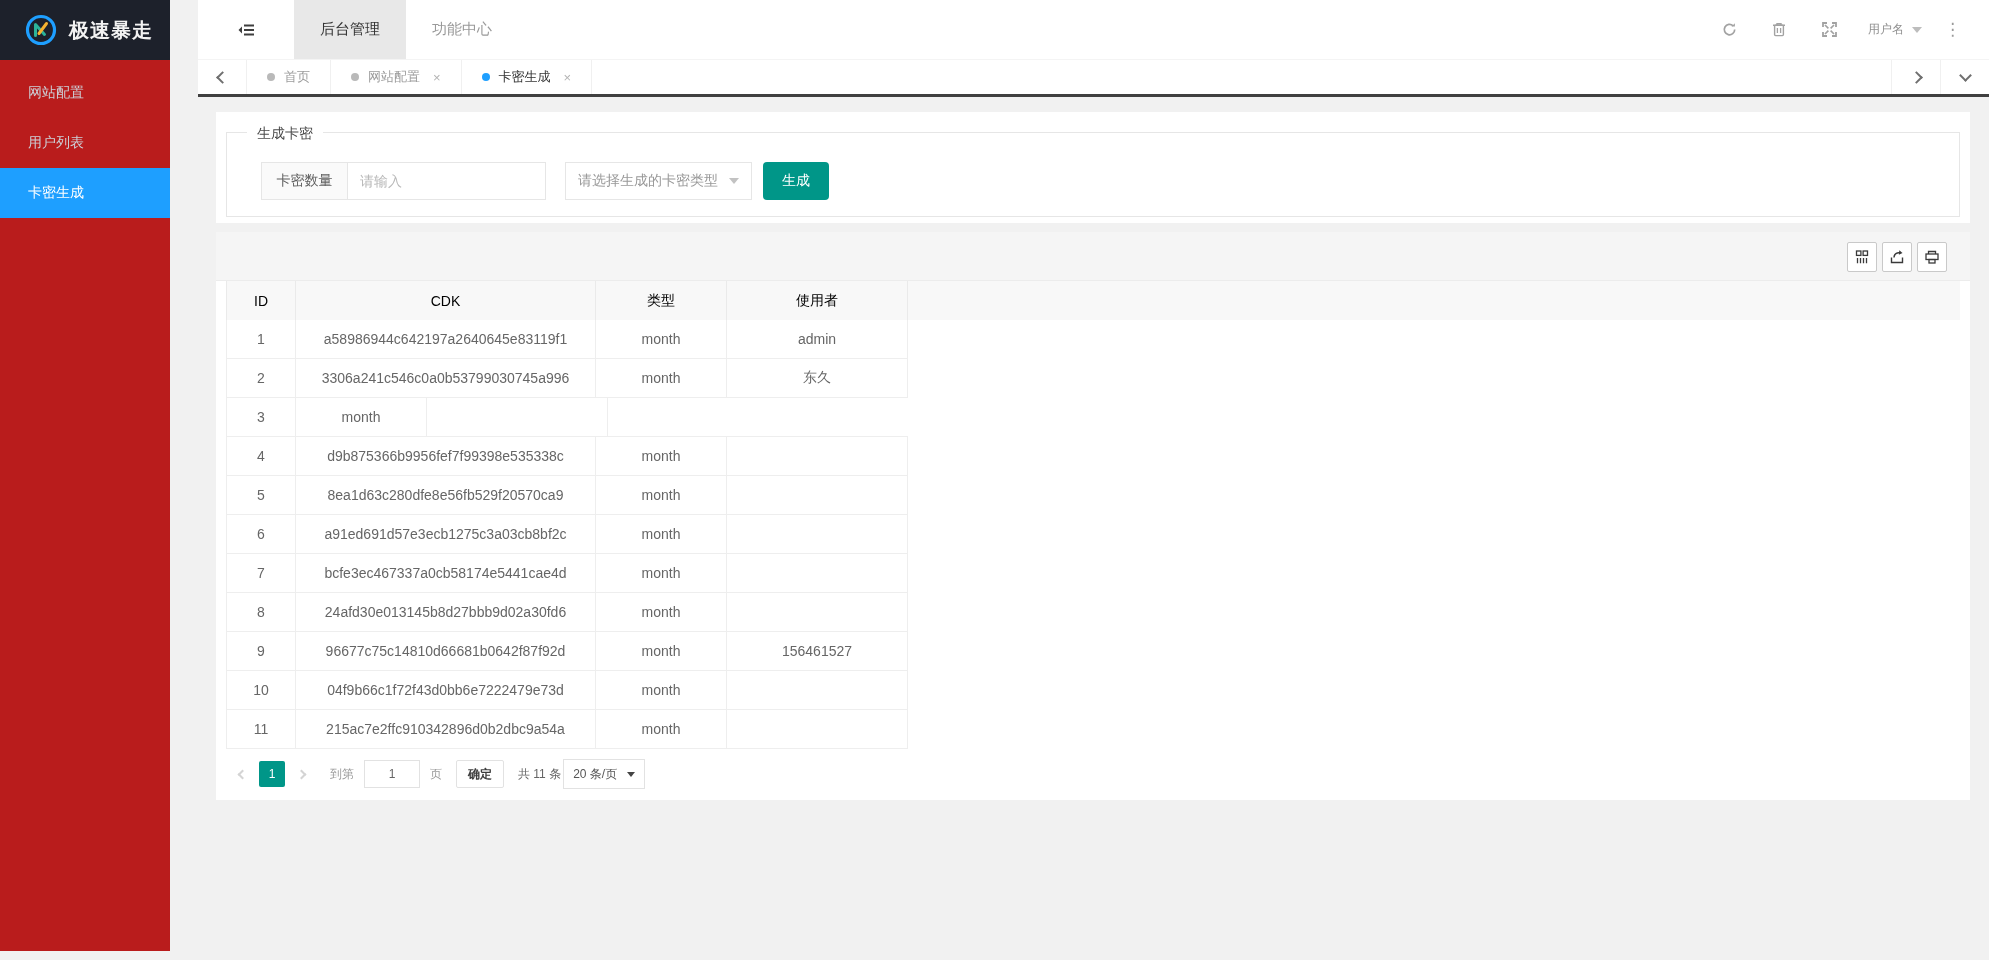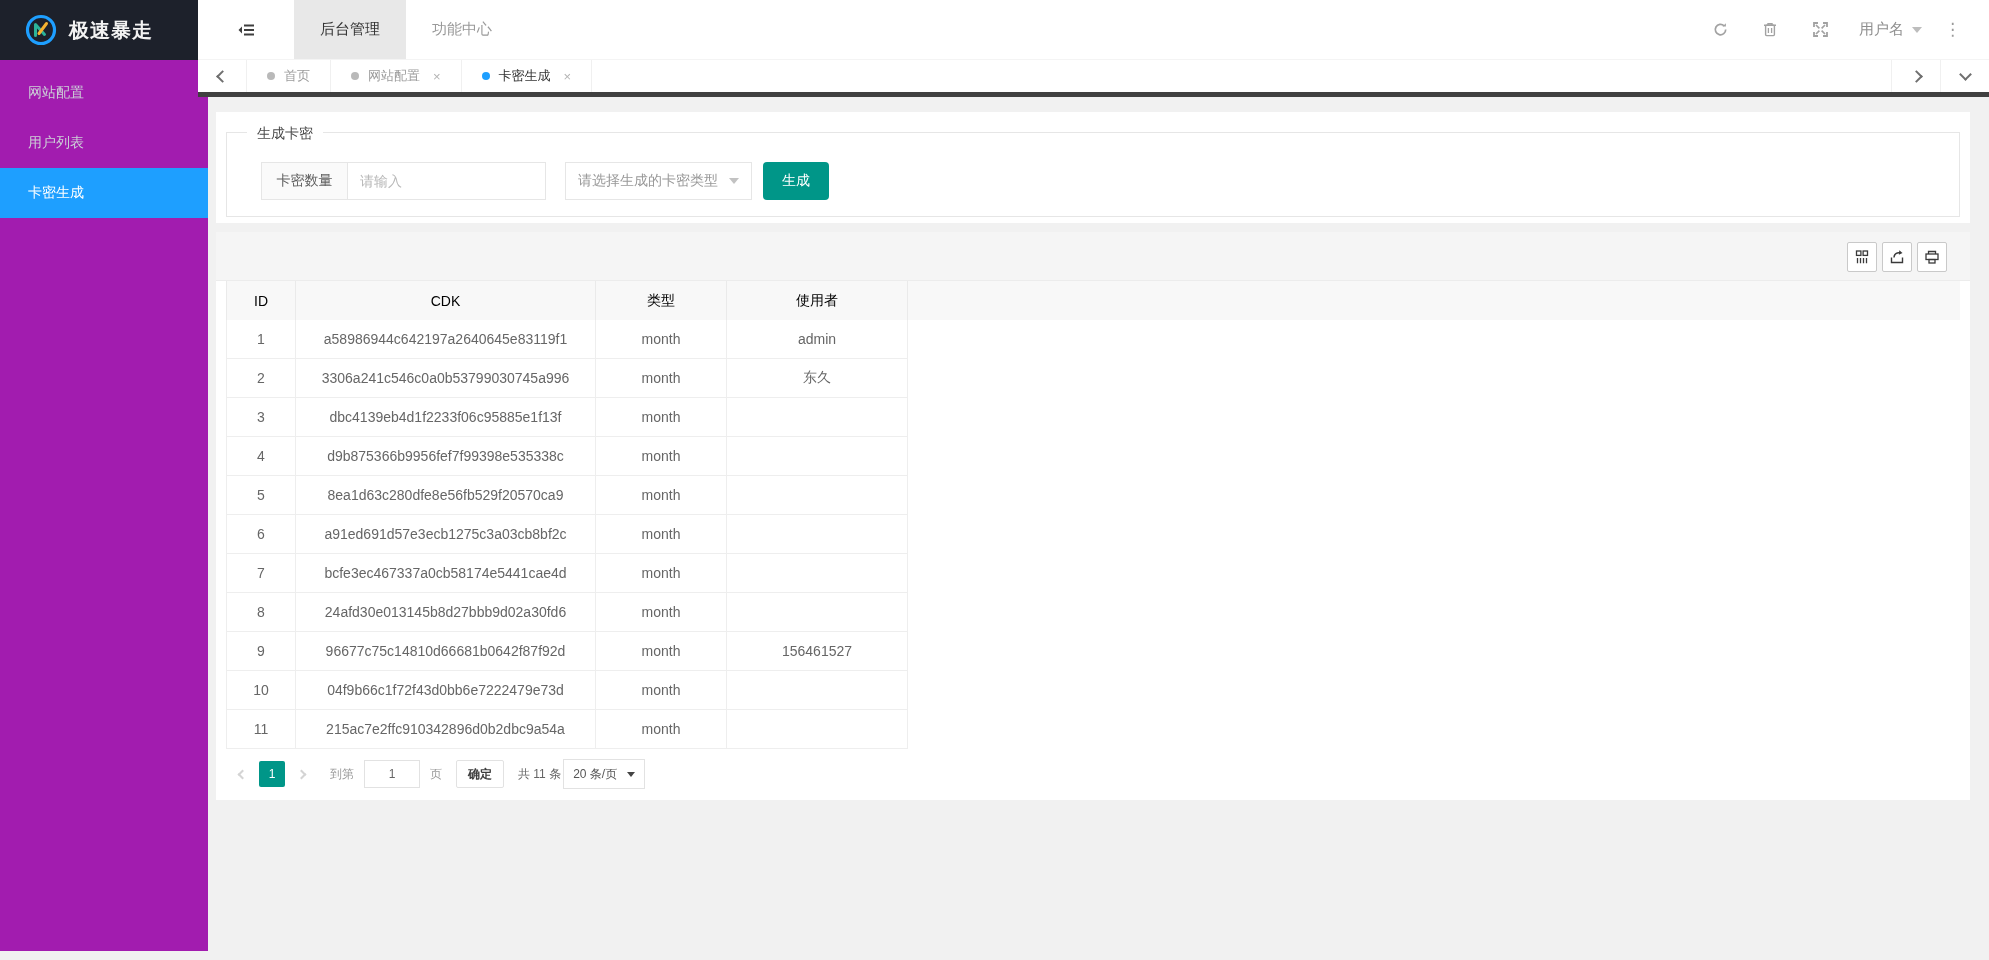--- a/index.html
+++ b/index.html
@@ -6,40 +6,40 @@
   html,body { width:1989px; height:960px; }
   body {
     position: relative;
     font-family: "Liberation Sans", "DejaVu Sans", sans-serif;
     background: #f1f1f1;
     overflow: hidden;
     color:#666;
   }
 
   
-  .side { position:absolute; left:0; top:0; bottom:9px; width:208px; background:#a21caf; }
+  .side { position:absolute; left:0; top:0; bottom:9px; width:170px; background:#b91c1c; }
   .logo { height:60px; background:#1d212b; display:flex; align-items:center; padding-left:24px; gap:11px; }
   .logo-title { color:#f2f2f2; font-size:20px; font-weight:bold; letter-spacing:1px; }
   .menu { padding-top:8px; }
   .menu-item { height:50px; display:flex; align-items:center; padding-left:28px; color:#ccd0d7; font-size:14px; cursor:pointer; }
   .menu-item.active { background:#1e9fff; color:#fff; }
 
   
   .navbar { position:absolute; left:198px; right:0; top:0; height:60px; background:#fff; border-bottom:1px solid #f4f4f4; display:flex; align-items:stretch; }
   .collapse-btn { width:96px; display:flex; align-items:center; justify-content:center; cursor:pointer; }
   .nav-tab { display:flex; align-items:center; padding:0 26px; font-size:15px; color:#9a9a9a; cursor:pointer; }
   .nav-tab.active { background:#e8e8e8; color:#333; }
   .nav-right { margin-left:auto; display:flex; align-items:center; padding-right:20px; }
   .nav-ic { width:50px; height:60px; display:flex; align-items:center; justify-content:center; cursor:pointer; }
-  .user-box { display:flex; align-items:center; gap:8px; padding:0 14px; color:#8f8f8f; font-size:15px; cursor:pointer; height:60px; }
+  .user-box { display:flex; align-items:center; gap:8px; padding:0 14px; color:#8f8f8f; font-size:12px; cursor:pointer; height:60px; }
   .caret-down { width:0; height:0; border-left:5px solid transparent; border-right:5px solid transparent; border-top:6px solid #bdbdbd; }
   .dots { font-size:17px; color:#9a9a9a; padding:0 8px; cursor:pointer; }
 
   
-  .tabstrip { position:absolute; left:198px; right:0; top:60px; height:37px; background:#fff; border-bottom:5px solid #404040; display:flex; align-items:stretch; }
+  .tabstrip { position:absolute; left:198px; right:0; top:60px; height:37px; background:#fff; border-bottom:3px solid #404040; display:flex; align-items:stretch; }
   .ts-back { width:49px; border-right:1px solid #f0f0f0; display:flex; align-items:center; justify-content:center; cursor:pointer; }
   .chev { width:9px; height:9px; border-left:2px solid #6f6f6f; border-bottom:2px solid #6f6f6f; transform:rotate(45deg); }
   .chev.right { transform:rotate(-135deg); }
   .chev.down { transform:rotate(-45deg); margin-top:-4px; }
   .ts-tab { display:flex; align-items:center; padding:0 20px; gap:9px; font-size:13px; color:#9c9c9c; border-right:1px solid #f0f0f0; cursor:pointer; }
   .ts-dot { width:8px; height:8px; border-radius:50%; background:#b9b9b9; }
   .ts-tab.active { color:#333; }
   .ts-tab.active .ts-dot { background:#1e9fff; }
   .ts-close { color:#b3b3b3; font-size:13px; margin-left:4px; cursor:pointer; }
   .ts-right { margin-left:auto; display:flex; }
@@ -244,21 +244,20 @@
         <div class="cells">
           <div class="cell c0">2</div>
           <div class="cell c1">3306a241c546c0a0b53799030745a996</div>
           <div class="cell c2">month</div>
           <div class="cell c3">东久</div>
         </div>
       </div>
       <div class="trow">
         <div class="cells">
           <div class="cell c0">3</div>
-          <div class="cell c1">dbc4139eb4d1f2233f06c95885e1f13f</div>
           <div class="cell c2">month</div>
           <div class="cell c3"></div>
         </div>
       </div>
       <div class="trow">
         <div class="cells">
           <div class="cell c0">4</div>
           <div class="cell c1">d9b875366b9956fef7f99398e535338c</div>
           <div class="cell c2">month</div>
           <div class="cell c3"></div>

